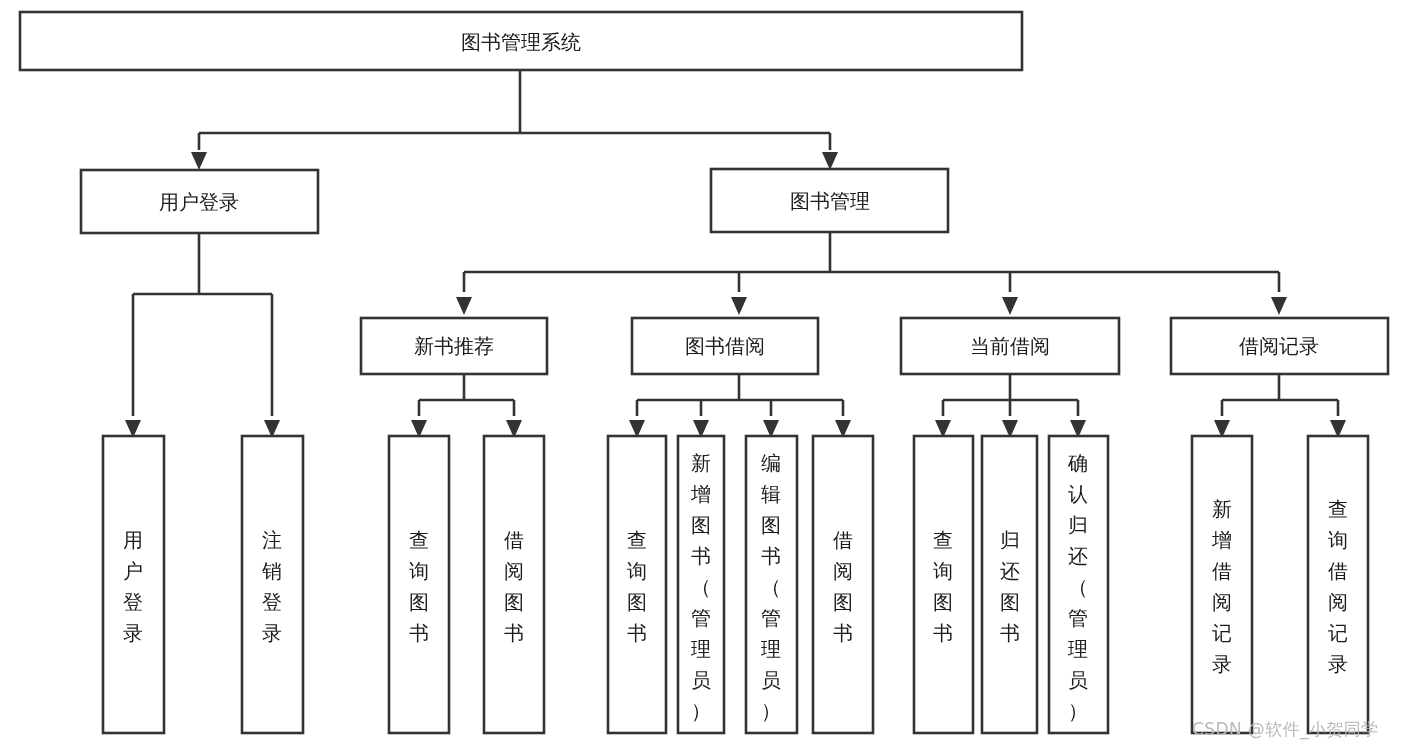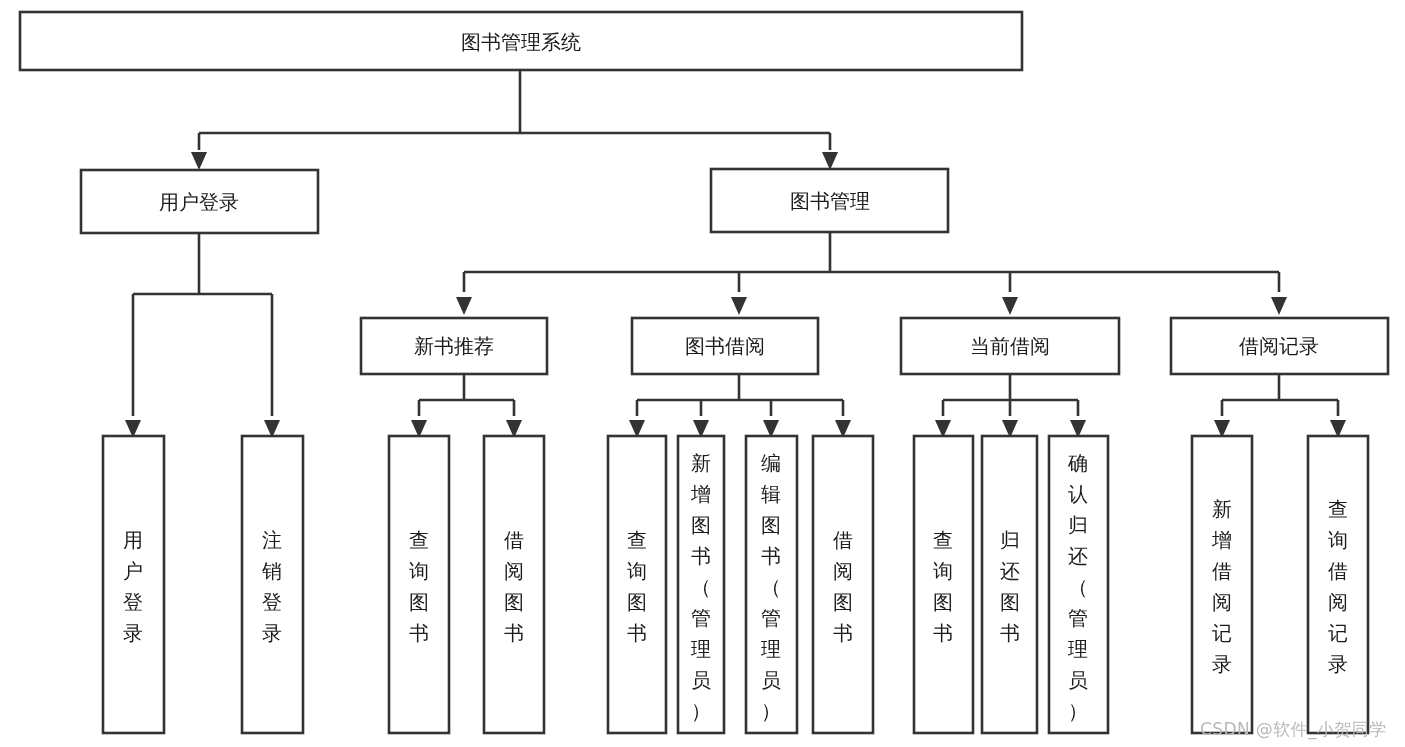--- a/index.html
+++ b/index.html
@@ -55,21 +55,20 @@
     text-anchor: middle;
   }
   .watermark {
     position: absolute;
     font-family: "DejaVu Sans", "Liberation Sans", sans-serif;
     font-size: 17px;
     color: #b9b9b9;
     white-space: nowrap;
     letter-spacing: 0.4px;
     user-select: none;
-    padding-left: 8px;
   }
 </style>
 </head>
 <body>
 
 <div id="diagram-root">
 
   <svg class="tree-canvas" viewBox="0 0 1405 747" xmlns="http://www.w3.org/2000/svg">
 
     <defs>

